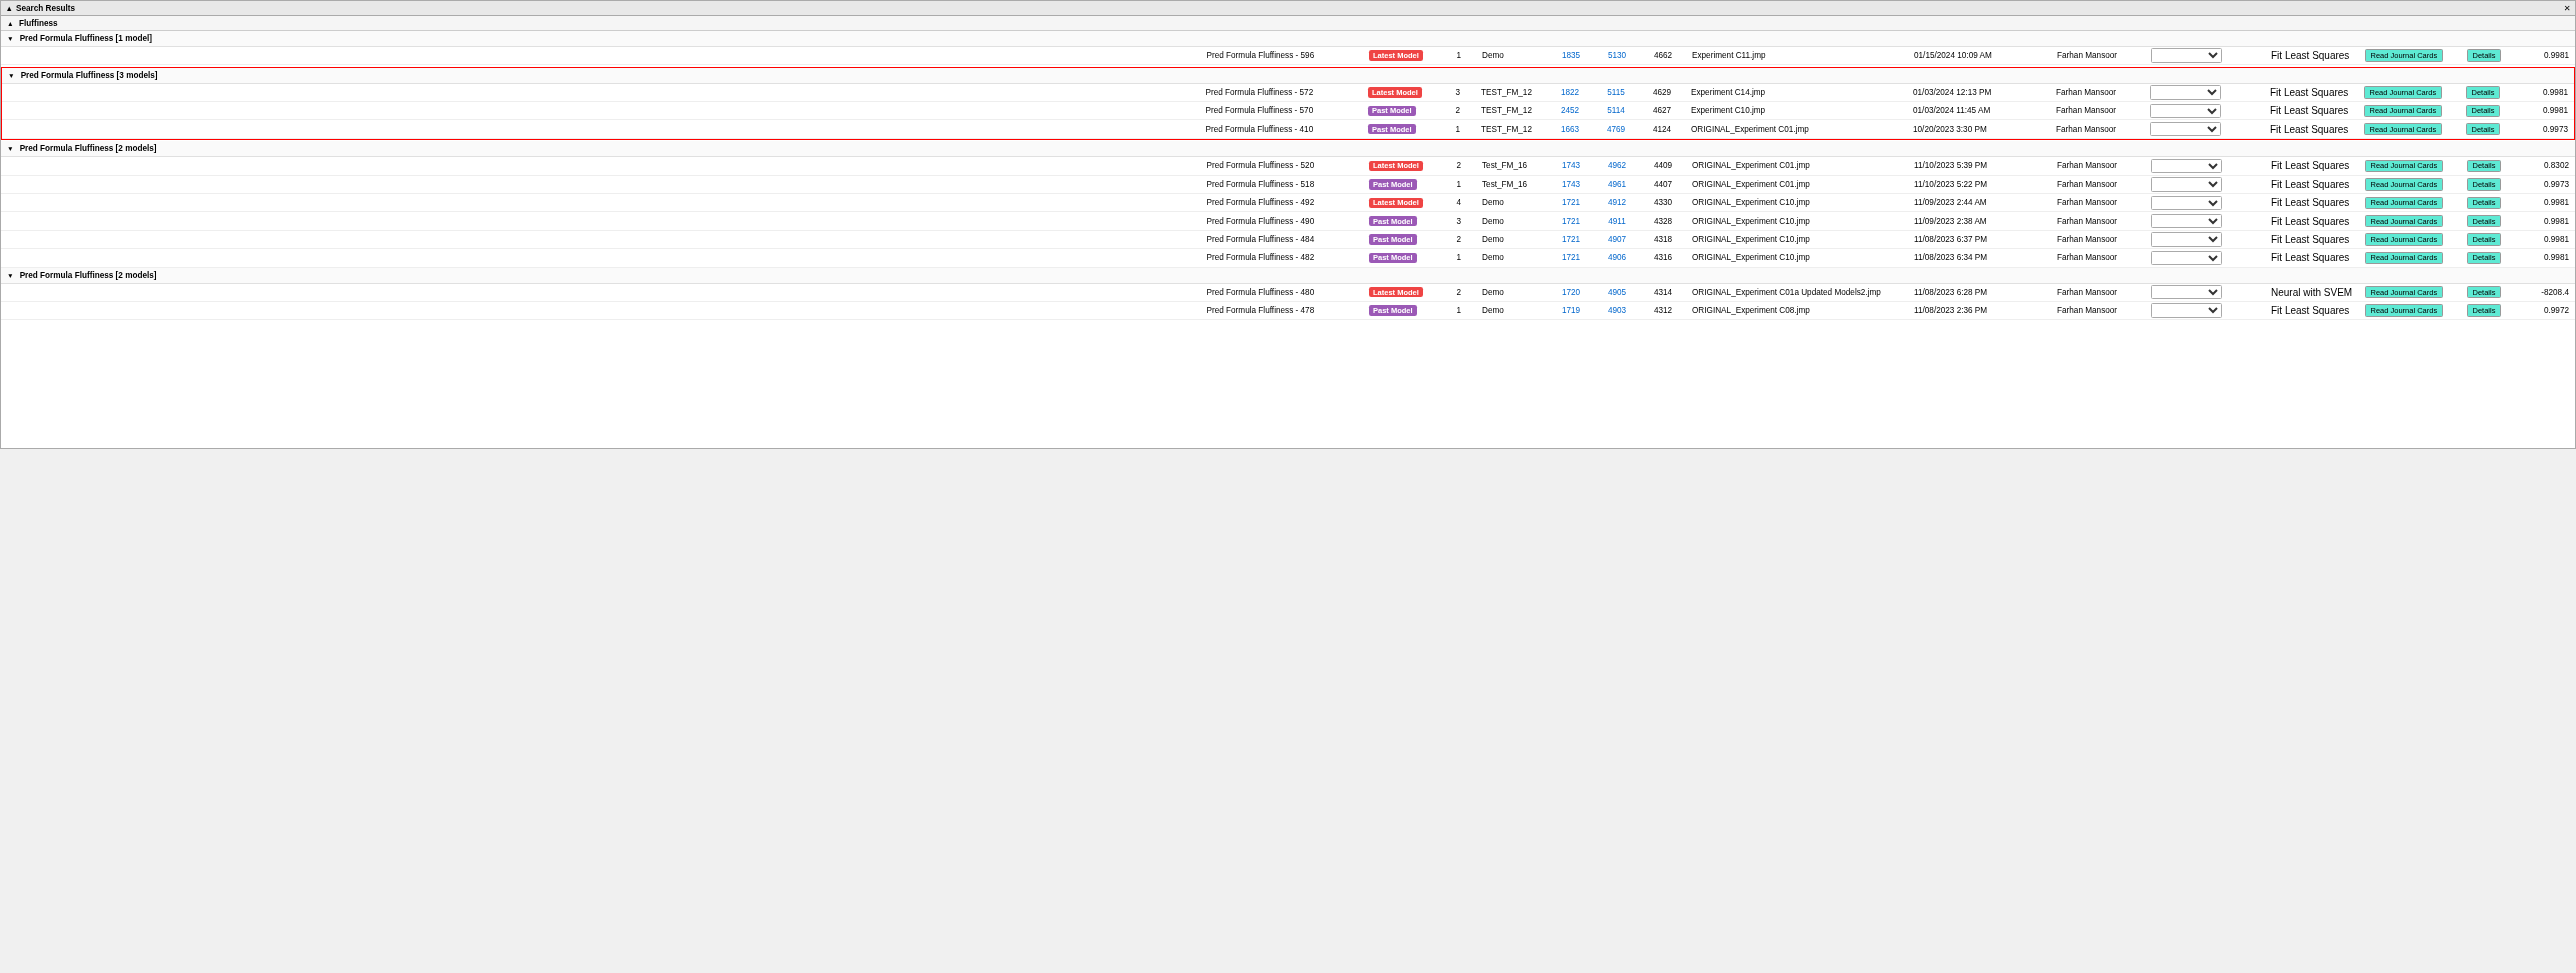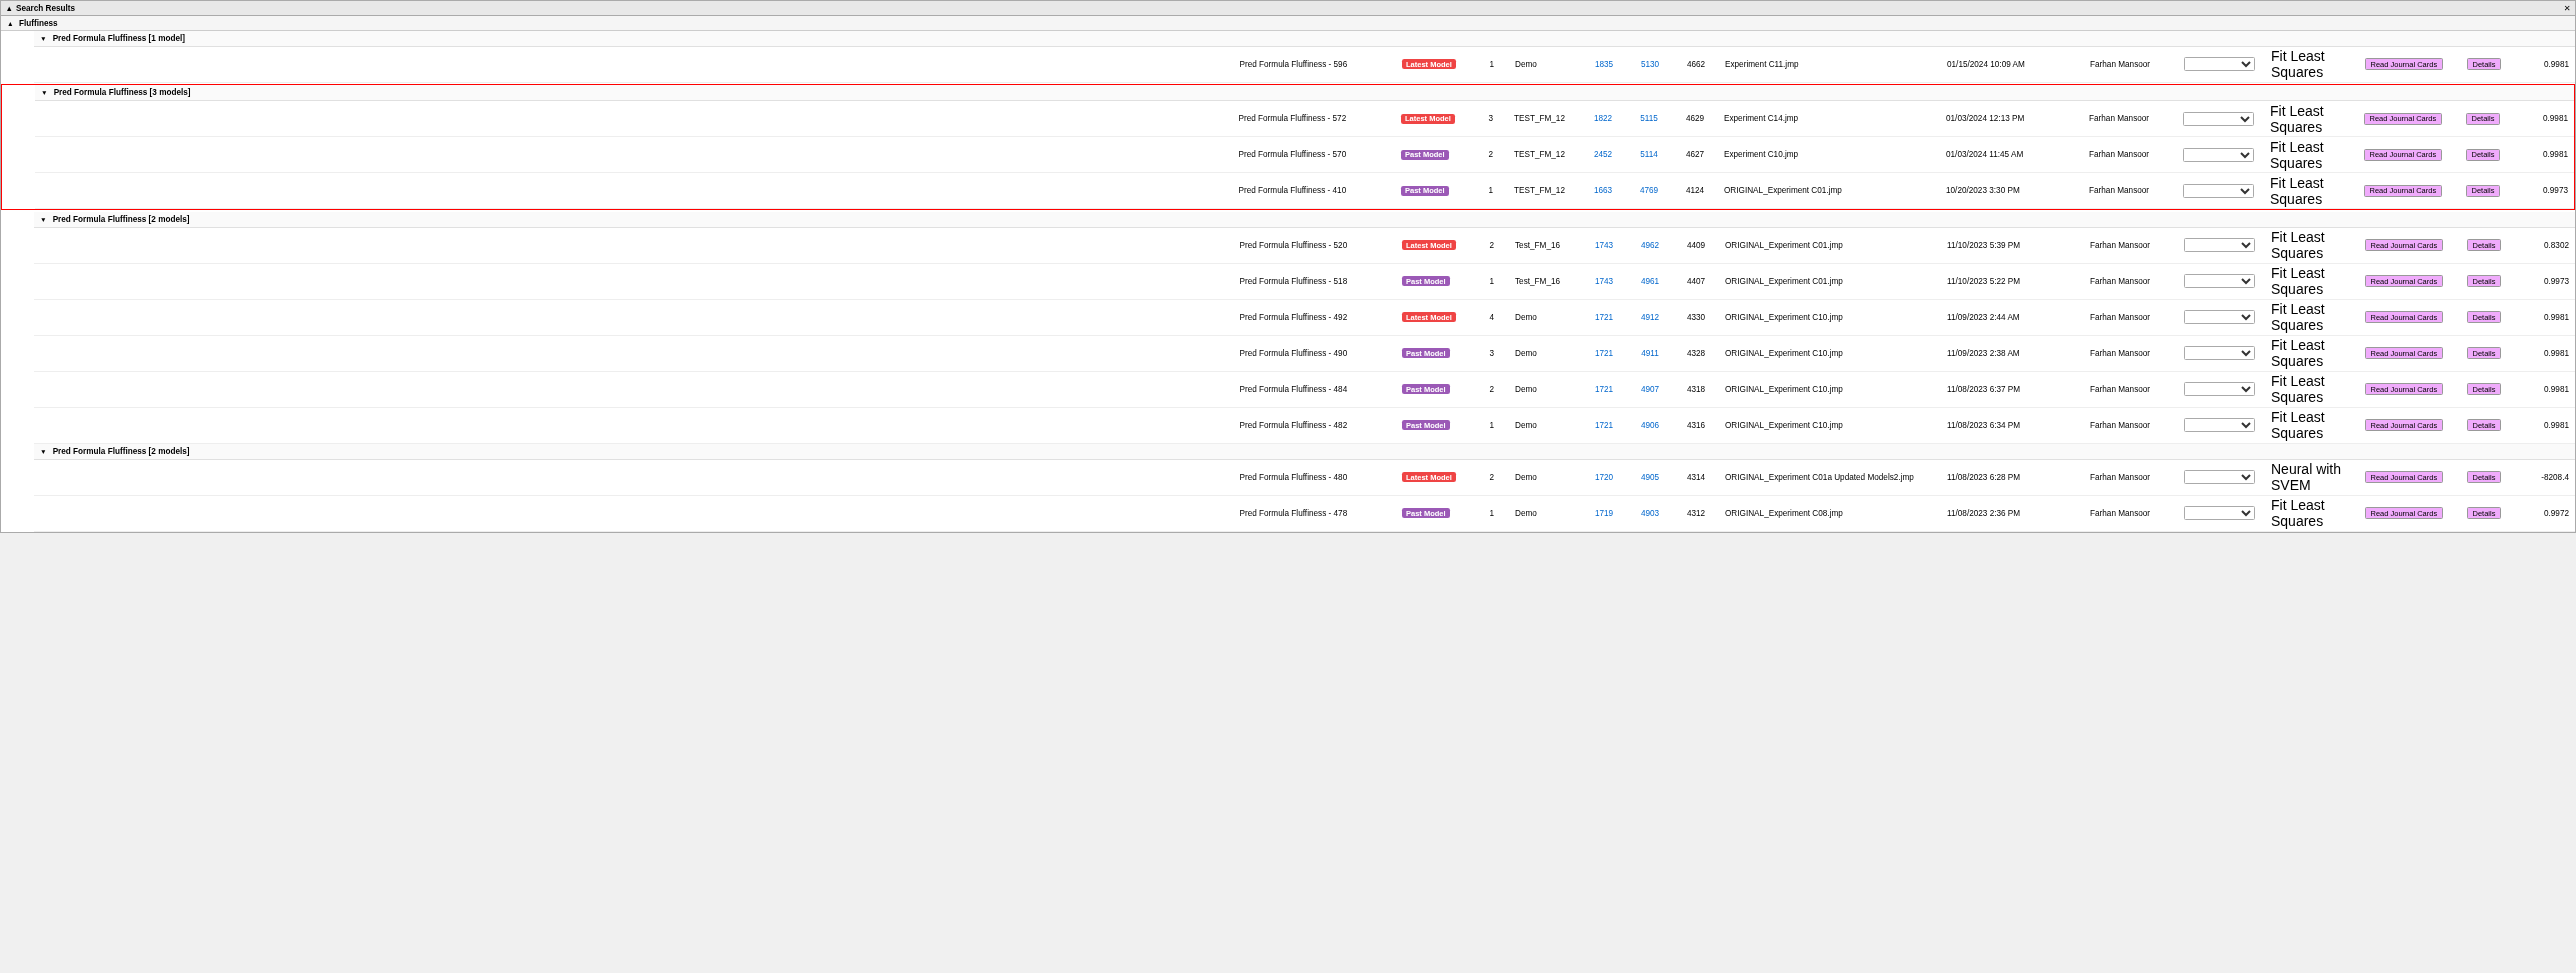--- a/index.html
+++ b/index.html
@@ -35,21 +35,20 @@
     }
     .section-header {
       background: #f5f5f5;
       border-bottom: 0.7px solid #ccc;
       padding: 2.2px 6px;
       font-weight: bold;
       font-size: 8.2px;
     }
     .group {
       margin: 0;
-      padding-left: 33px;
     }
     .group-header {
       display: flex;
       align-items: center;
       padding: 3px 6px;
       background: #fafafa;
       border-bottom: 0.7px solid #e0e0e0;
       font-weight: bold;
       font-size: 8.2px;
       gap: 3px;
@@ -67,21 +66,21 @@
     .col-badge { width: 67px; flex-shrink: 0; }
     .col-num1 { width: 22.5px; flex-shrink: 0; text-align: center; font-size: 8.2px; }
     .col-tag { width: 60px; flex-shrink: 0; font-size: 8.2px; }
     .col-link1 { width: 34px; flex-shrink: 0; text-align: center; }
     .col-link2 { width: 34px; flex-shrink: 0; text-align: center; }
     .col-num2 { width: 34px; flex-shrink: 0; text-align: center; font-size: 8.2px; }
     .col-file { width: 210px; flex-shrink: 0; font-size: 8.2px; }
     .col-date { width: 131px; flex-shrink: 0; font-size: 8.2px; }
     .col-user { width: 82px; flex-shrink: 0; font-size: 8.2px; }
     .col-dropdown { width: 75px; flex-shrink: 0; }
-    .col-method { width: 82px; flex-shrink: 0; font-size: 14px; }
+    .col-method { width: 82px; flex-shrink: 0; font-size: 10px; margin-left: 33px; }
     .col-readbtn { width: 90px; flex-shrink: 0; }
     .col-detailsbtn { width: 45px; flex-shrink: 0; }
     .col-score { width: 45px; flex-shrink: 0; text-align: right; font-size: 8.2px; }
 
     .badge {
       display: inline-block;
       padding: 0.7px 4.5px;
       border-radius: 2.2px;
       font-size: 7.5px;
       font-weight: bold;
@@ -92,21 +91,21 @@
     .badge-past { background: #9b59b6; }
 
     a.link {
       color: #0066cc;
       text-decoration: none;
       font-size: 8.2px;
       margin-top: 32px;
     }
 
     .btn {
-      background: #f0abfc;
+      background: #5eead4;
       border: 0.7px solid #999;
       border-radius: 1.5px;
       padding: 0.7px 4.5px;
       font-size: 7.5px;
       cursor: pointer;
       white-space: nowrap;
     }
 
     .dropdown-select {
       background: #fff;

